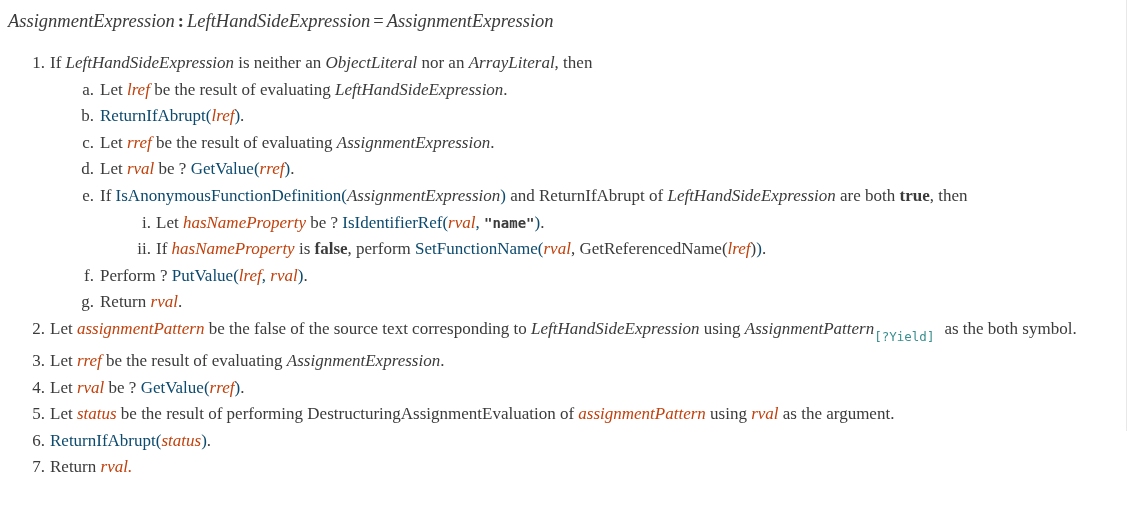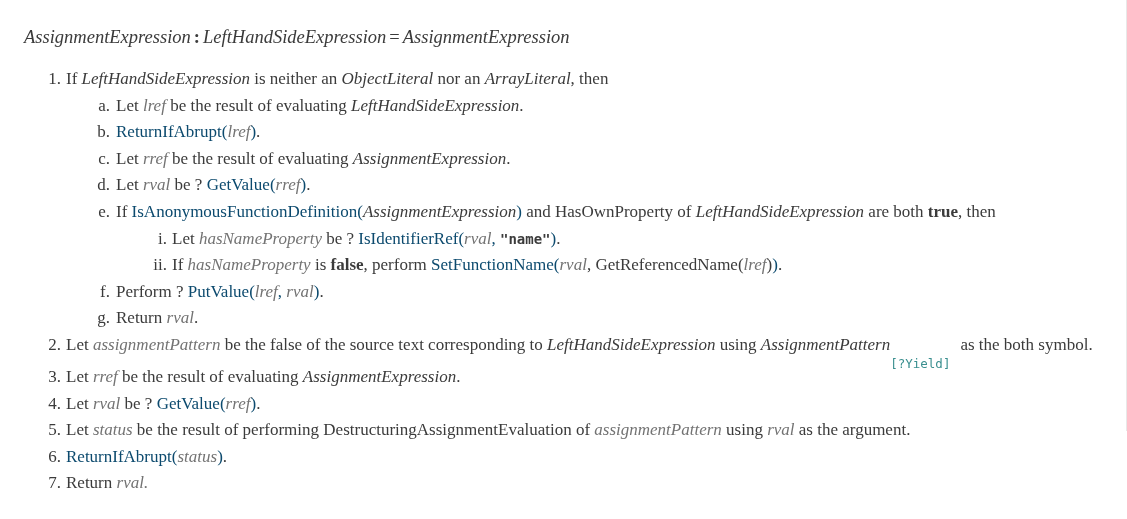--- a/index.html
+++ b/index.html
@@ -16,21 +16,21 @@
     color: #3b3b3b;
     -webkit-font-smoothing: antialiased;
   }
   #page {
     position: relative;
     width: 1127px;
     height: 431px;
     box-sizing: border-box;
     border-right: 1px solid #e8e8e8;
     background: #ffffff;
-    padding: 16px;
+    padding: 0;
   }
 
   
   .production {
     font-size: 18.5px;
     font-style: italic;
     color: #3b3b3b;
     padding: 9px 0 0 8px;
     white-space: nowrap;
     line-height: 1.3;
@@ -85,42 +85,42 @@
   ol.alg.level3 > li > .marker { width: 17px; }
 
   .body { display: block; }
 
   
   .nt {            
     font-style: italic;
   }
   .var {           
     font-style: italic;
-    color: #737373;
+    color: #c2410c;
   }
   .aoid {          
     color: #0c4a6e;
   }
   .bool {          
     font-weight: bold;
     color: #3b3b3b;
   }
   .str {           
     font-family: "DejaVu Sans Mono", "Liberation Mono", monospace;
     font-weight: bold;
     font-size: 14px;
     color: #3b3b3b;
   }
   .sub {           
     font-family: "DejaVu Sans Mono", "Liberation Mono", monospace;
     font-size: 12.5px;
     color: #3a8f8f;
     vertical-align: sub;
     position: relative;
-    top: 14px;
+    top: 3px;
   }
   .gap { display: inline-block; width: 10px; }
 </style>
 </head>
 <body>
 
 <div id="page">
 
   <div class="production">
     <span class="nt">AssignmentExpression</span><span class="punc">:</span><span class="nt">LeftHandSideExpression</span><span class="eq">=</span><span class="nt">AssignmentExpression</span>
@@ -142,21 +142,21 @@
           <li>
             <span class="marker">c.</span>
             <span class="body"><span>Let </span><span class="var">rref</span><span> be the result of evaluating </span><span class="nt">AssignmentExpression</span><span>.</span></span>
           </li>
           <li>
             <span class="marker">d.</span>
             <span class="body"><span>Let </span><span class="var">rval</span><span> be ? </span><span class="aoid">GetValue</span><span class="aoid">(</span><span class="var">rref</span><span class="aoid">)</span><span>.</span></span>
           </li>
           <li>
             <span class="marker">e.</span>
-            <span class="body"><span>If </span><span class="aoid">IsAnonymousFunctionDefinition</span><span class="aoid">(</span><span class="nt">AssignmentExpression</span><span class="aoid">)</span><span> and HasOwnProperty of </span><span class="nt">LeftHandSideExpression</span><span> are both </span><span class="bool">true</span><span>, then</span></span>
+            <span class="body"><span>If </span><span class="aoid">IsAnonymousFunctionDefinition</span><span class="aoid">(</span><span class="nt">AssignmentExpression</span><span class="aoid">)</span><span> and ReturnIfAbrupt of </span><span class="nt">LeftHandSideExpression</span><span> are both </span><span class="bool">true</span><span>, then</span></span>
             <ol class="alg level3">
               <li>
                 <span class="marker">i.</span>
                 <span class="body"><span>Let </span><span class="var">hasNameProperty</span><span> be ? </span><span class="aoid">IsIdentifierRef</span><span class="aoid">(</span><span class="var">rval</span><span class="aoid">, </span><span class="str">"name"</span><span class="aoid">)</span><span>.</span></span>
               </li>
               <li>
                 <span class="marker">ii.</span>
                 <span class="body"><span>If </span><span class="var">hasNameProperty</span><span> is </span><span class="bool">false</span><span>, perform </span><span class="aoid">SetFunctionName</span><span class="aoid">(</span><span class="var">rval</span><span>, GetReferencedName(</span><span class="var">lref</span><span>)</span><span class="aoid">)</span><span>.</span></span>
               </li>
             </ol>

